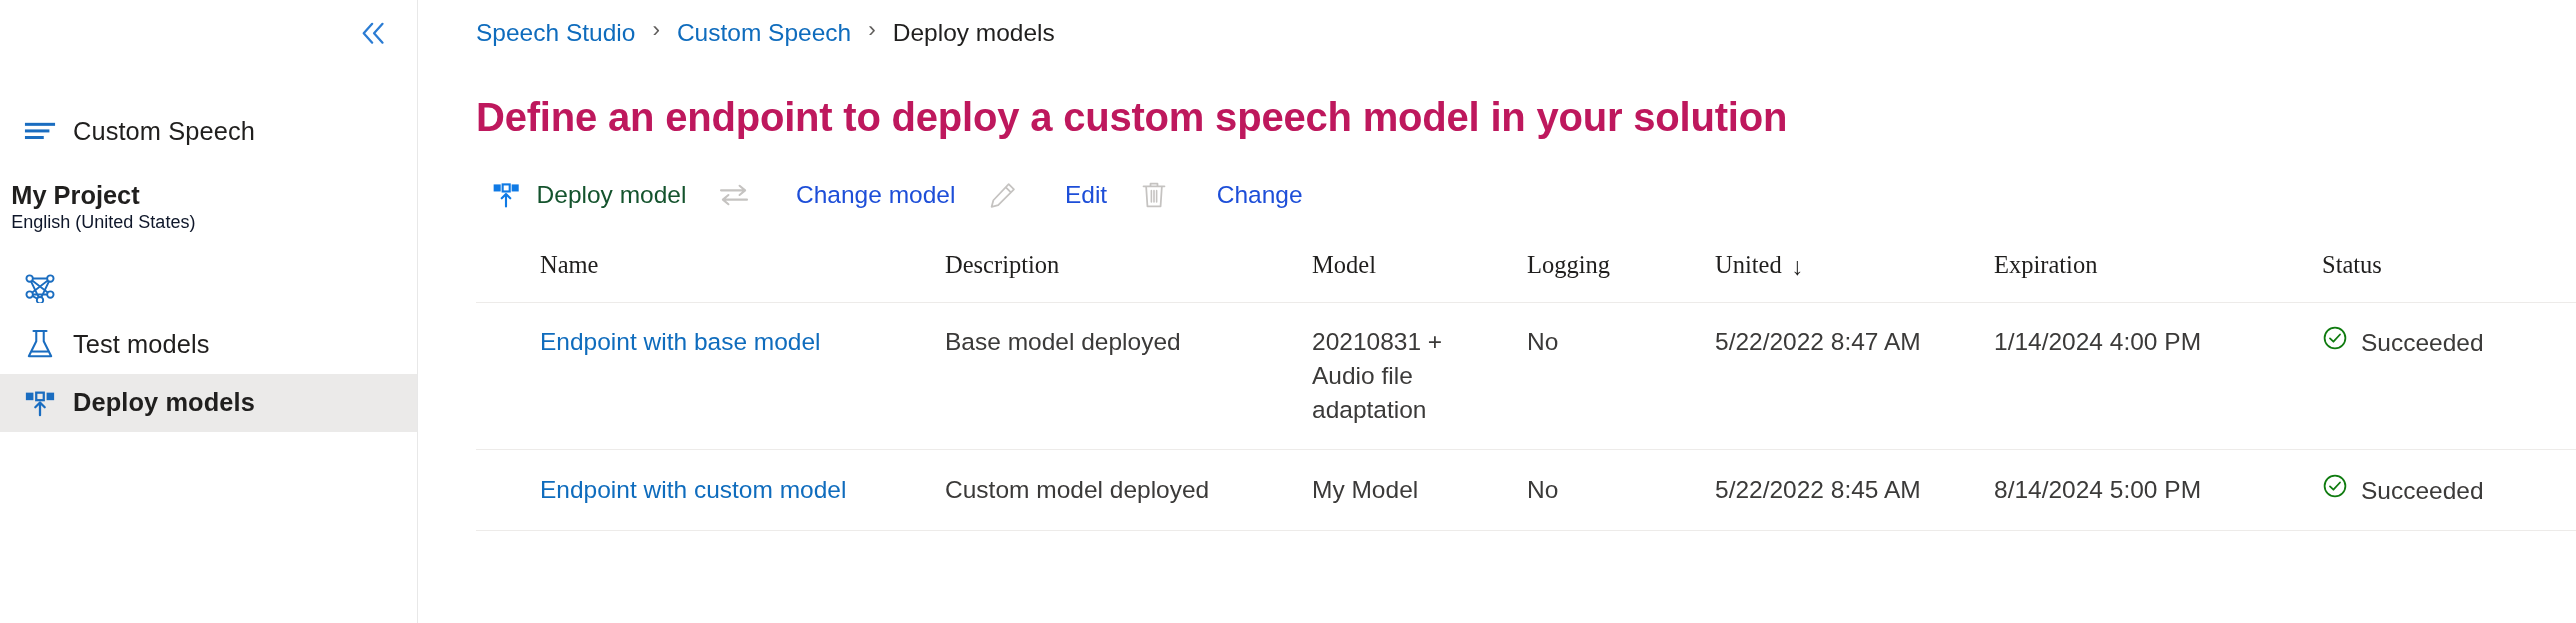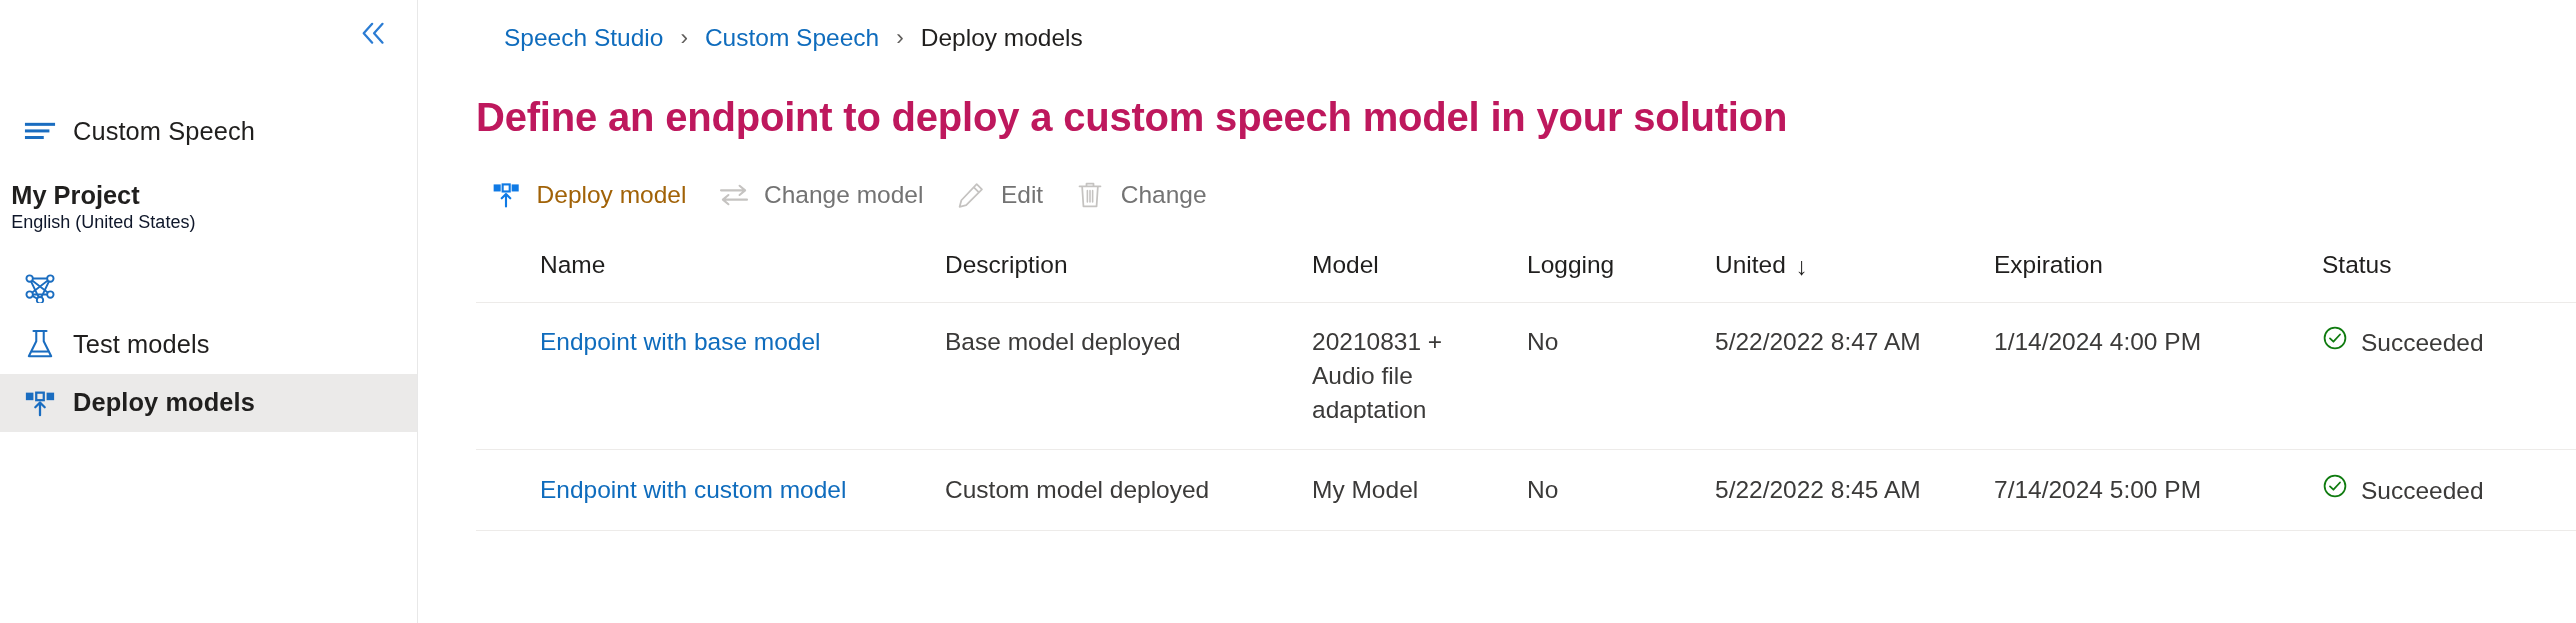--- a/index.html
+++ b/index.html
@@ -98,25 +98,24 @@
   .main {
     flex: 1;
     height: 624px;
     box-sizing: border-box;
     padding-left: 58px;
     position: relative;
     overflow: hidden;
   }
   .breadcrumb {
     display: flex;
-    align-items: center;
+    align-items: flex-start;
     padding-top: 19px;
     font-size: 24.5px;
     height: 38px;
-    margin-left: 28px;
   }
   .crumb-link {
     color: #0f6cbd;
     cursor: pointer;
     white-space: nowrap;
   }
   .crumb-current {
     color: #201f1e;
     white-space: nowrap;
   }
@@ -156,41 +155,42 @@
     width: 38px;
     min-width: 38px;
     height: 38px;
     display: flex;
     align-items: center;
     justify-content: center;
     margin-right: 11.3px;
   }
   .cmd .clbl {
     font-size: 24.5px;
-    color: #a16207;
+    color: #14532d;
   }
   .cmd.disabled { cursor: default; }
-  .cmd.disabled .clbl { color: #737373; }
+  .cmd.disabled .clbl { color: #1d4ed8; margin-left: 32px; }
 
   
   .tbl {
     margin-top: 17px;
     width: 2459px;
     border-collapse: collapse;
     table-layout: fixed;
   }
   .tbl th {
     text-align: left;
     font-size: 24.5px;
     font-weight: normal;
     color: #201f1e;
     padding: 13px 0 21px 0;
     border-bottom: 1.9px solid #edebe9;
     vertical-align: top;
     white-space: nowrap;
+    font-family: Liberation Serif, serif;
   }
   .tbl td {
     font-size: 24.5px;
     color: #3b3a39;
     padding: 22.6px 19px 22.6px 0;
     border-bottom: 1.9px solid #edebe9;
     vertical-align: top;
     line-height: 1.38;
   }
   .sort-arrow {
@@ -395,21 +395,21 @@
             </span>
           </td>
         </tr>
         <tr>
           <td></td>
           <td><span class="cell-link">Endpoint with custom model</span></td>
           <td>Custom model deployed</td>
           <td>My Model</td>
           <td>No</td>
           <td>5/22/2022 8:45 AM</td>
-          <td>7/14/2024 5:00 PM</td>
+          <td>8/14/2024 5:00 PM</td>
           <td>
             <span class="status-cell">
               <span>
                 <svg width="26" height="26" viewBox="0 0 28 28" fill="none">
                   <circle cx="14" cy="14" r="11.2" stroke="#0f7b0f" stroke-width="1.9"></circle>
                   <path d="M8.6 14.4 L12.3 18 L19.4 10.2" stroke="#0f7b0f" stroke-width="1.9" stroke-linecap="round" stroke-linejoin="round"></path>
                 </svg>
               </span>
               <span>Succeeded</span>
             </span>

